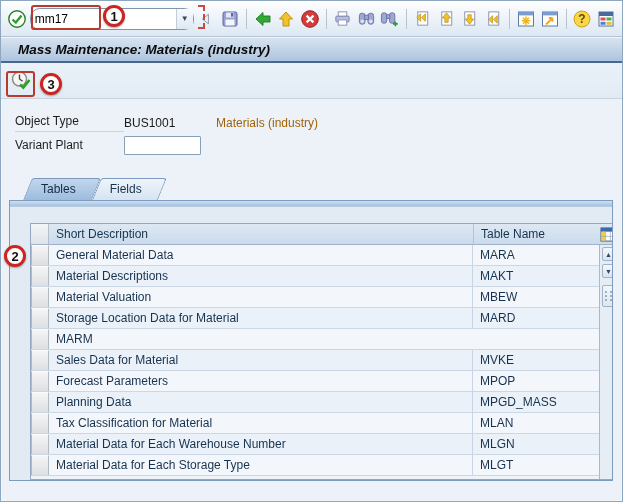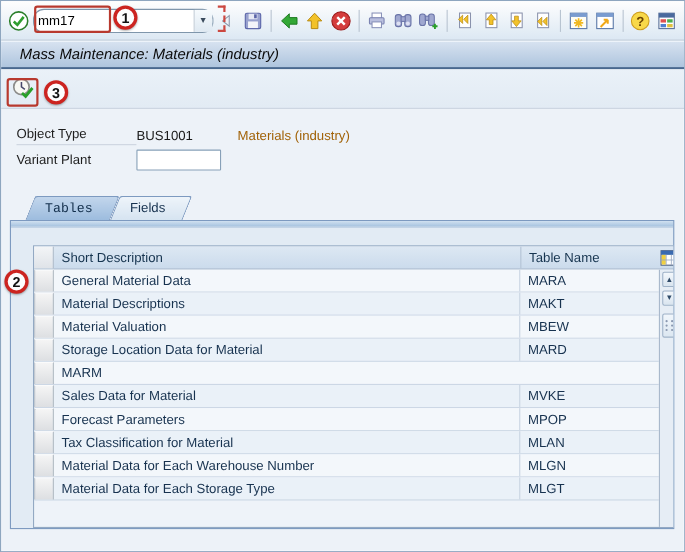--- a/index.html
+++ b/index.html
@@ -23,21 +23,21 @@
     border: 1px solid #7f96ab; background:#fff; border-radius:10px; }
   .combo input { flex:1; border:none; outline:none; padding:2px 4px; font:12px "Liberation Sans", sans-serif; min-width:0; background:transparent; }
   .combo .drop { width:17px; border-left:1px solid #c3cdd8; background:linear-gradient(#f6fafd,#dfe9f2);
     display:flex; align-items:center; justify-content:center; color:#3a4a5c; font-size:8px; }
   
   .titlebar {
     height: 26px; display:flex; align-items:center; padding: 0 17px;
     background: linear-gradient(#d7e2f0, #aec5de);
     border-top:1px solid #eef4fa; border-bottom: 2px solid #48688f;
   }
-  .titlebar .title { font-weight: normal; font-style: italic; font-size: 13.5px; color:#0a0a0a; }
+  .titlebar .title { font-weight: bold; font-style: italic; font-size: 13.5px; color:#0a0a0a; }
   
   .apptoolbar {
     height: 36px; background: linear-gradient(#eaf1f8,#e2ebf4);
     border-bottom: 1px solid #c9d3df; display:flex; align-items:center; padding:0 6px;
   }
   .appbtn { width:26px; height:26px; border:none; background:transparent; display:flex; align-items:center; justify-content:center; }
   
   .formarea { padding: 13px 0 0 14px; }
   .formrow { display:flex; align-items:center; height:22px; }
   .flabel { width: 109px; color:#1e1e1e; }
@@ -49,21 +49,21 @@
   
   .tabwrap { margin: 22px 10px 0 8px; width: 604px; height: 303px; display:flex; flex-direction:column; }
   .tabs { display:flex; height:22px; margin-left:14px; position:relative; z-index:2; }
   .tab { position:relative; height:22px; padding: 4px 16px 0 18px; cursor:default; }
   .tab::before { content:''; position:absolute; inset:0;
     transform: skewX(-22deg); transform-origin: bottom left;
     border:1px solid #7d9ac0; border-bottom:none; border-radius: 3px 3px 0 0; }
   .tab.active::before { background: linear-gradient(#c2d6ec, #9dbcde); }
   .tab.inactive::before { background: linear-gradient(#eef4fa, #d6e4f1); }
   .tab span { position:relative; color:#17324f; }
-  .tab.active span { font-weight:normal; color:#102c49;font-family:Liberation Mono, monospace; }
+  .tab.active span { font-weight:normal; color:#102c49; }
   .tabpanel { flex:1; border:1px solid #7d9ac0; background:#e2ebf4; display:flex; flex-direction:column; overflow:hidden; }
   .panelband { height:6px; background: linear-gradient(#cfe0f0, #a5c2df); border-bottom:1px solid #b7cbe0; }
   .panelbody { flex:1; padding: 16px 0 0 8px; }
   
   .tablectl { width: 588px; height: 100%; border:1px solid #93a9c3; background:#eef3f9;
     display:flex; flex-direction:column; overflow:hidden;margin-left:12px; }
   .thead { display:flex; height:21px; flex:none; background: linear-gradient(#dde8f3,#cbdbec);
     border-bottom:1px solid #9fb3ca; color:#16344f; }
   .th { display:flex; align-items:center; padding-left:7px; }
   .th-sel { width:18px; padding:0; background:linear-gradient(#f3f5f7,#dfe3e8); border-right:1px solid #b3bfcc; }
@@ -317,20 +317,25 @@
                     <div class="td-desc">Sales Data for Material</div>
                     <div class="td-name">MVKE</div>
                   </div>
 
                   <div class="tr">
                     <div class="td-sel"></div>
                     <div class="td-desc">Forecast Parameters</div>
                     <div class="td-name">MPOP</div>
                   </div>
 
+                  <div class="tr">
+                    <div class="td-sel"></div>
+                    <div class="td-desc">Planning Data</div>
+                    <div class="td-name">MPGD_MASS</div>
+                  </div>
 
                   <div class="tr">
                     <div class="td-sel"></div>
                     <div class="td-desc">Tax Classification for Material</div>
                     <div class="td-name">MLAN</div>
                   </div>
 
                   <div class="tr">
                     <div class="td-sel"></div>
                     <div class="td-desc">Material Data for Each Warehouse Number</div>

